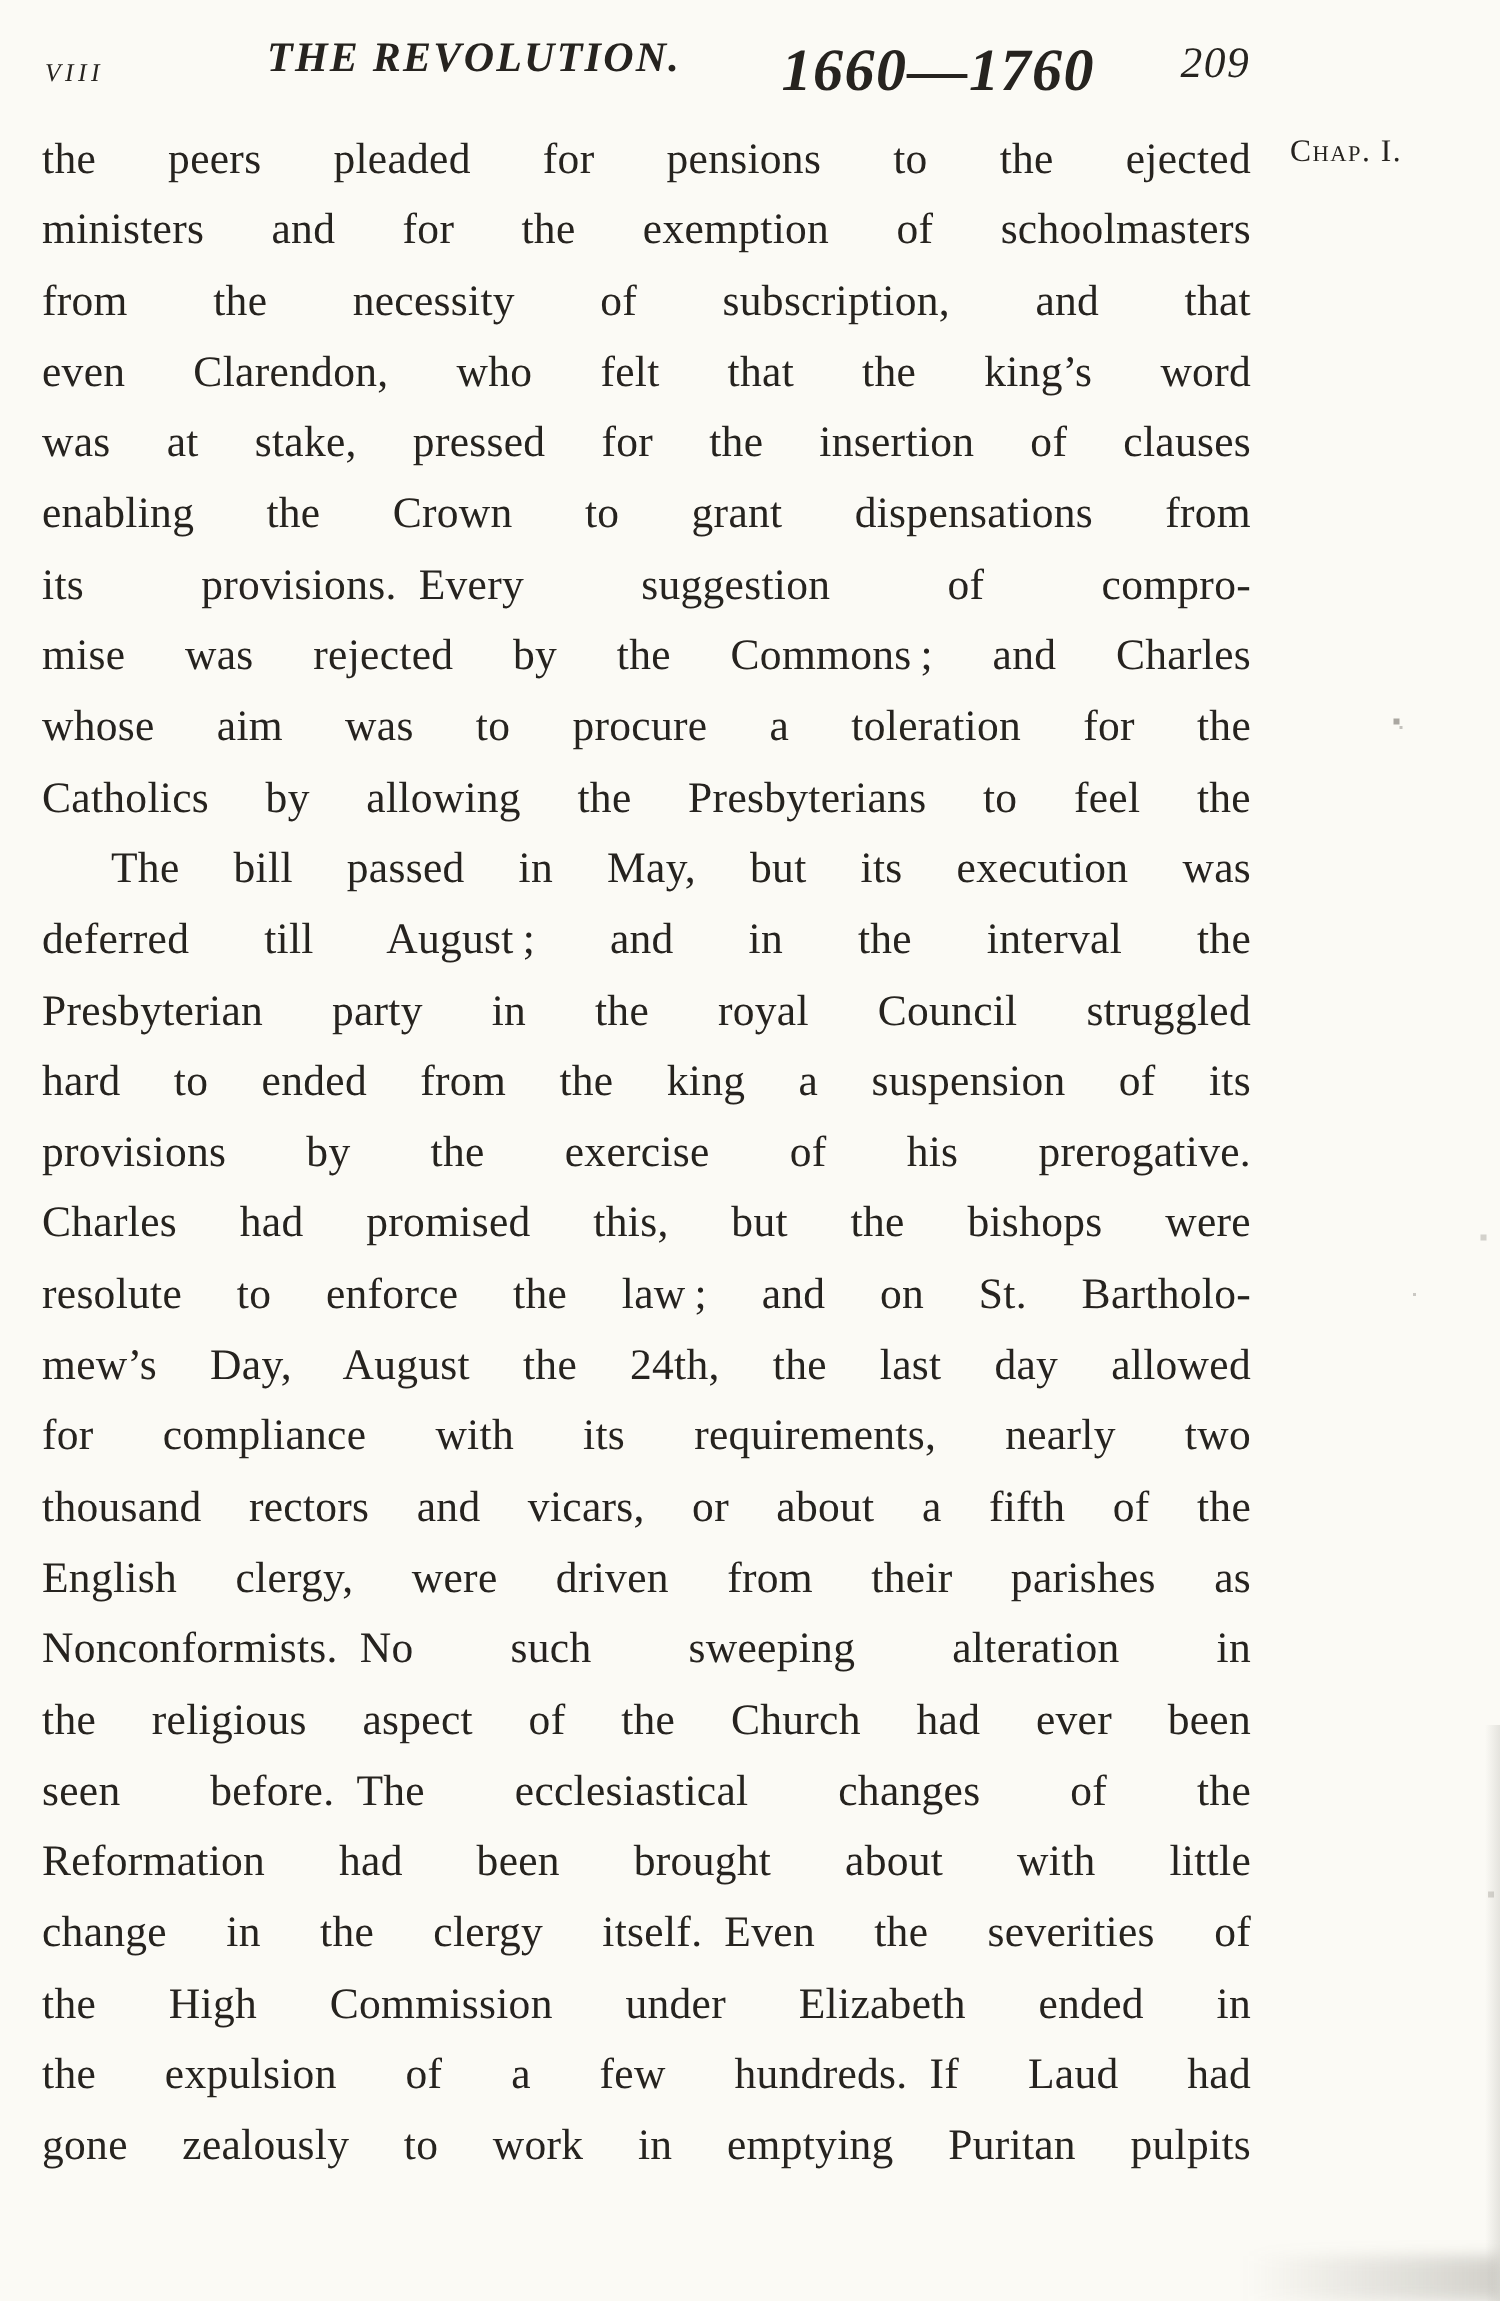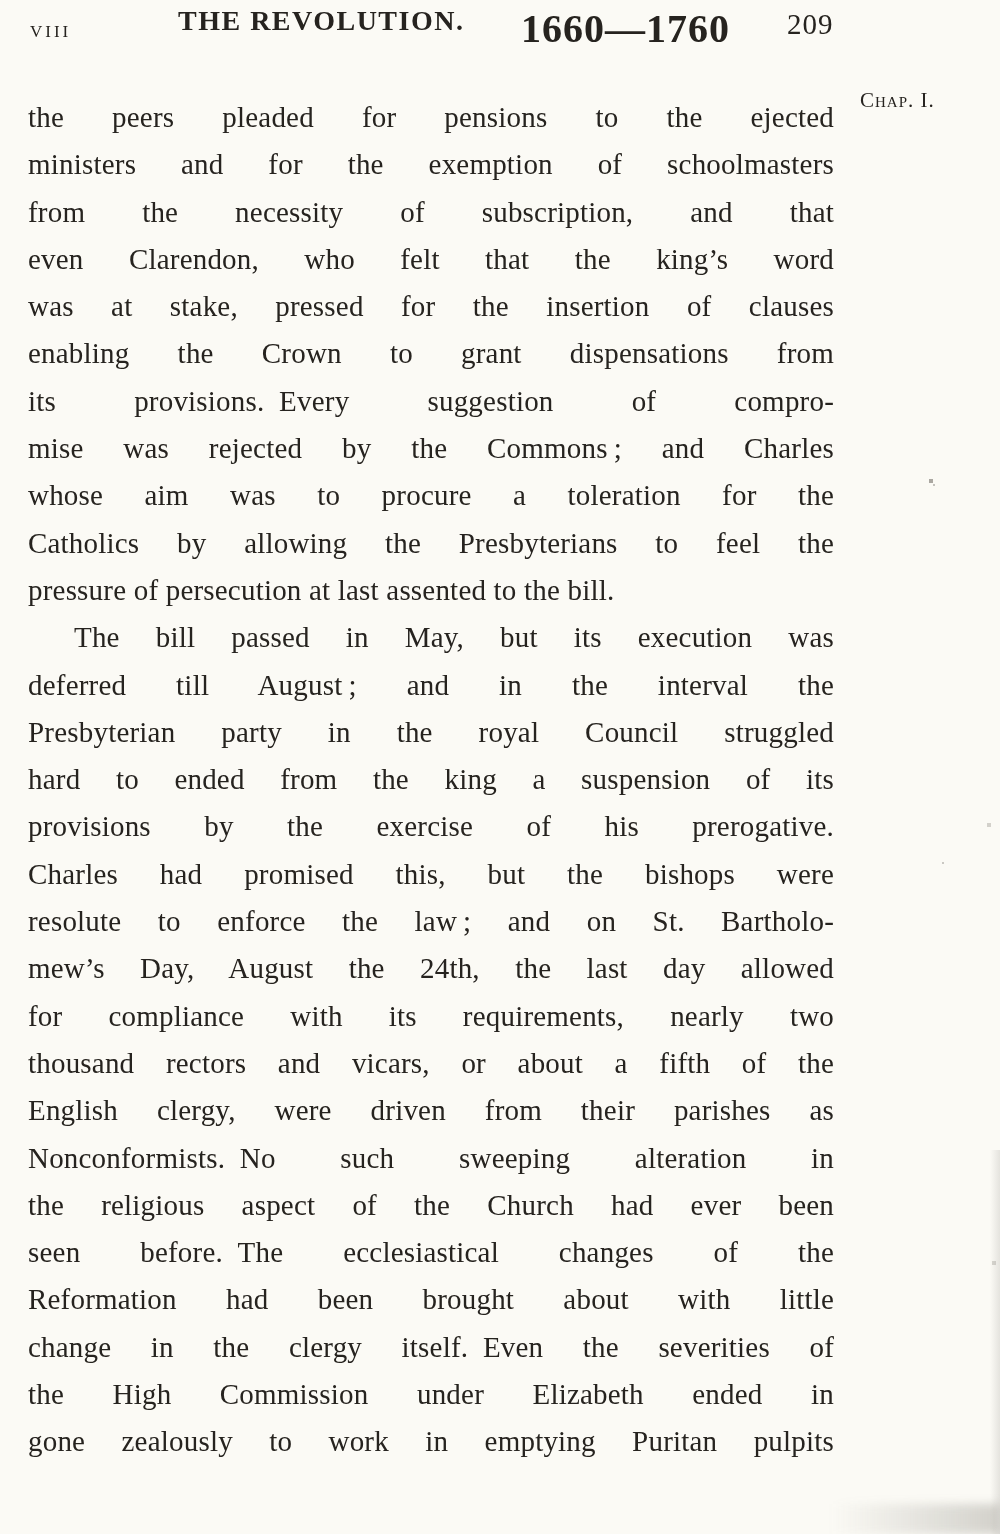--- a/index.html
+++ b/index.html
@@ -39,21 +39,21 @@
     box-shadow:
       930px 480px 0 1px rgba(70,66,60,0.45),
       933px 484px 0 0 rgba(70,66,60,0.30),
       988px 824px 0 1px rgba(90,86,78,0.25),
       942px 862px 0 0 rgba(90,86,78,0.30),
       993px 1262px 0 1px rgba(90,86,78,0.22);
     pointer-events:none;
   }
 
   
-  .running-head{position:absolute;top:0;left:0;width:100%;height:64px;}
+  .running-head{position:absolute;top:18px;left:0;width:100%;height:64px;font-style:italic;}
   .running-head span{position:absolute;white-space:nowrap;}
   .head-numeral{
     left:30px;top:16px;
     font-variant:small-caps;
     font-size:24px;letter-spacing:3px;
   }
   .head-title{
     left:178px;top:5px;
     font-size:28px;letter-spacing:1.5px;font-weight:600;
   }
@@ -62,21 +62,21 @@
     font-size:40px;letter-spacing:1px;font-weight:600;
   }
   .head-pagenum{
     left:787px;top:8px;
     font-size:29px;letter-spacing:1px;
   }
 
   
   .text-column{
     position:absolute;
-    left:28px;top:94px;
+    left:28px;top:83px;
     width:806px;
   }
   .text-line{
     font-size:29px;
     line-height:47.3px;
     text-align:justify;
     text-align-last:justify;
     white-space:normal;
     letter-spacing:0.2px;
   }
@@ -125,38 +125,38 @@
       <div class="text-line">the peers pleaded for pensions to the ejected</div>
       <div class="text-line">ministers and for the exemption of schoolmasters</div>
       <div class="text-line">from the necessity of subscription, and that</div>
       <div class="text-line">even Clarendon, who felt that the king’s word</div>
       <div class="text-line">was at stake, pressed for the insertion of clauses</div>
       <div class="text-line">enabling the Crown to grant dispensations from</div>
       <div class="text-line">its provisions. Every suggestion of compro-</div>
       <div class="text-line">mise was rejected by the Commons ; and Charles</div>
       <div class="text-line">whose aim was to procure a toleration for the</div>
       <div class="text-line">Catholics by allowing the Presbyterians to feel the</div>
-      <div class="text-line para-end">pressure of persecution at last assented to the bill.</div>
       <div class="text-line indent">The bill passed in May, but its execution was</div>
       <div class="text-line">deferred till August ; and in the interval the</div>
       <div class="text-line">Presbyterian party in the royal Council struggled</div>
       <div class="text-line">hard to ended from the king a suspension of its</div>
       <div class="text-line">provisions by the exercise of his prerogative.</div>
       <div class="text-line">Charles had promised this, but the bishops were</div>
       <div class="text-line">resolute to enforce the law ; and on St. Bartholo-</div>
       <div class="text-line">mew’s Day, August the 24th, the last day allowed</div>
       <div class="text-line">for compliance with its requirements, nearly two</div>
       <div class="text-line">thousand rectors and vicars, or about a fifth of the</div>
       <div class="text-line">English clergy, were driven from their parishes as</div>
       <div class="text-line">Nonconformists. No such sweeping alteration in</div>
       <div class="text-line">the religious aspect of the Church had ever been</div>
       <div class="text-line">seen before. The ecclesiastical changes of the</div>
       <div class="text-line">Reformation had been brought about with little</div>
       <div class="text-line">change in the clergy itself. Even the severities of</div>
       <div class="text-line">the High Commission under Elizabeth ended in</div>
+      <div class="text-line">the expulsion of a few hundreds. If Laud had</div>
       <div class="text-line">gone zealously to work in emptying Puritan pulpits</div>
     </main>
 
   <aside class="margin-column">
     <div class="note chapter">
       <span class="smallcaps">Chap. I.</span>
     </div>
 
 
   </aside>

